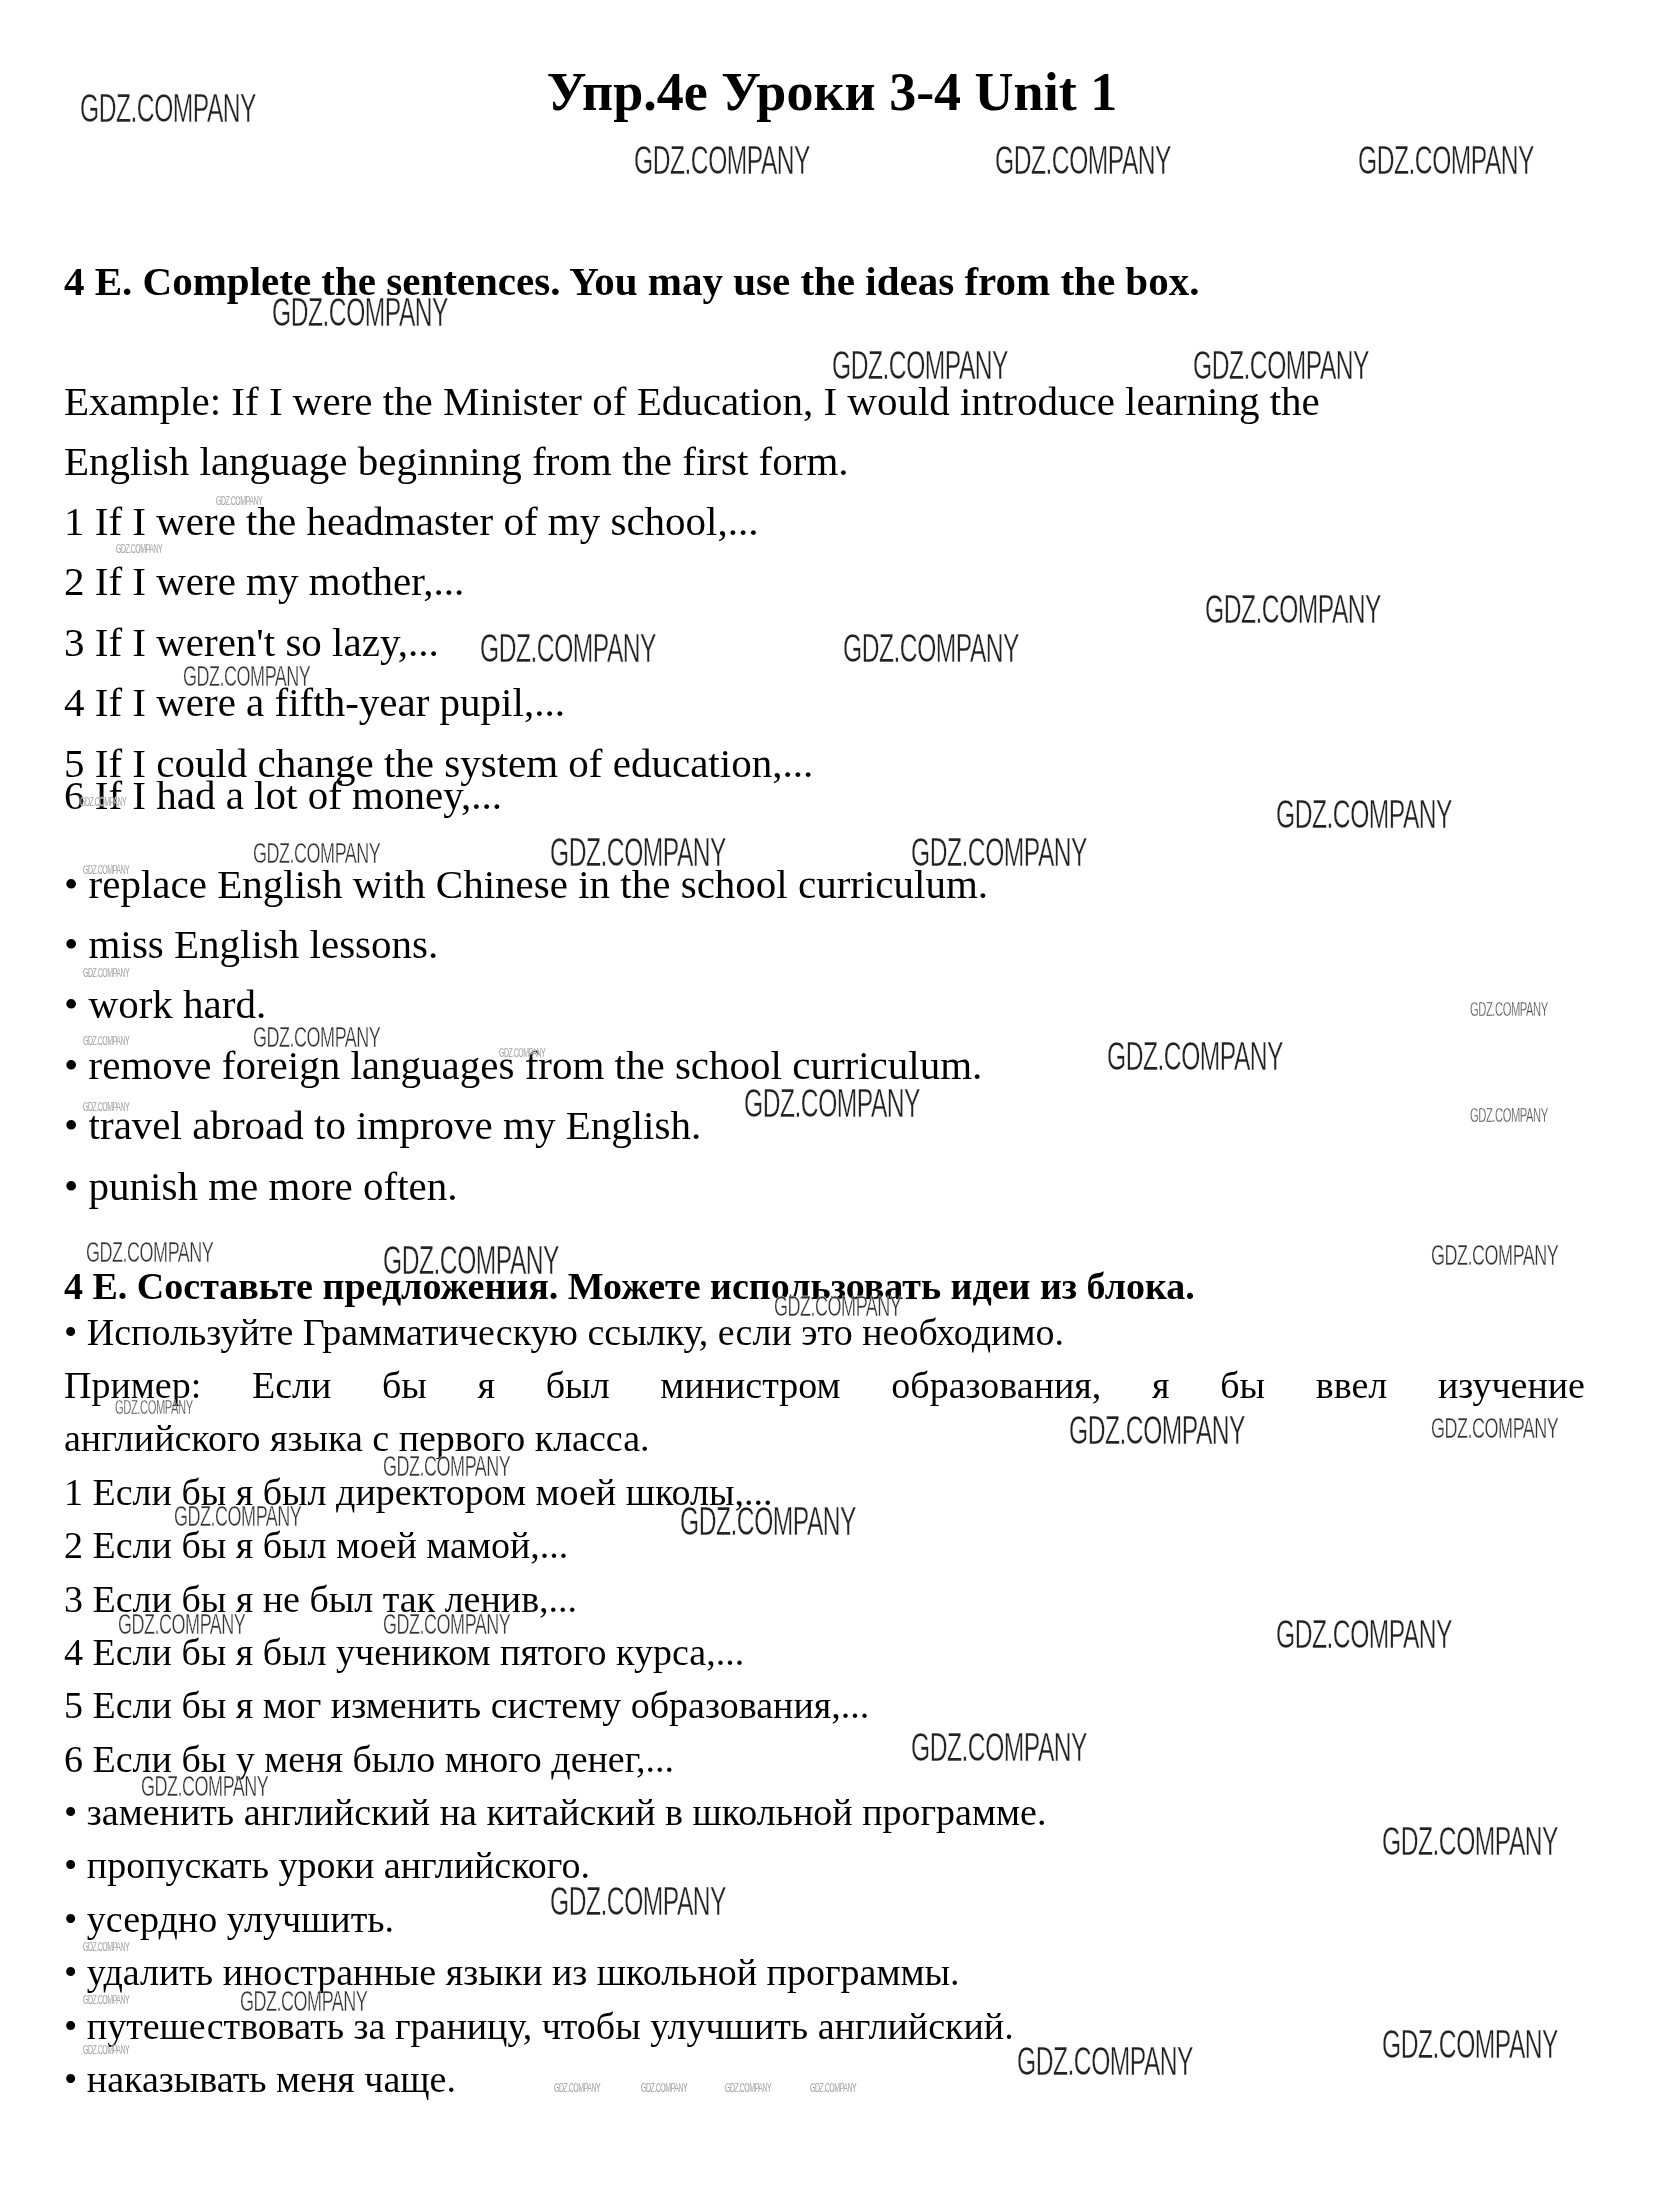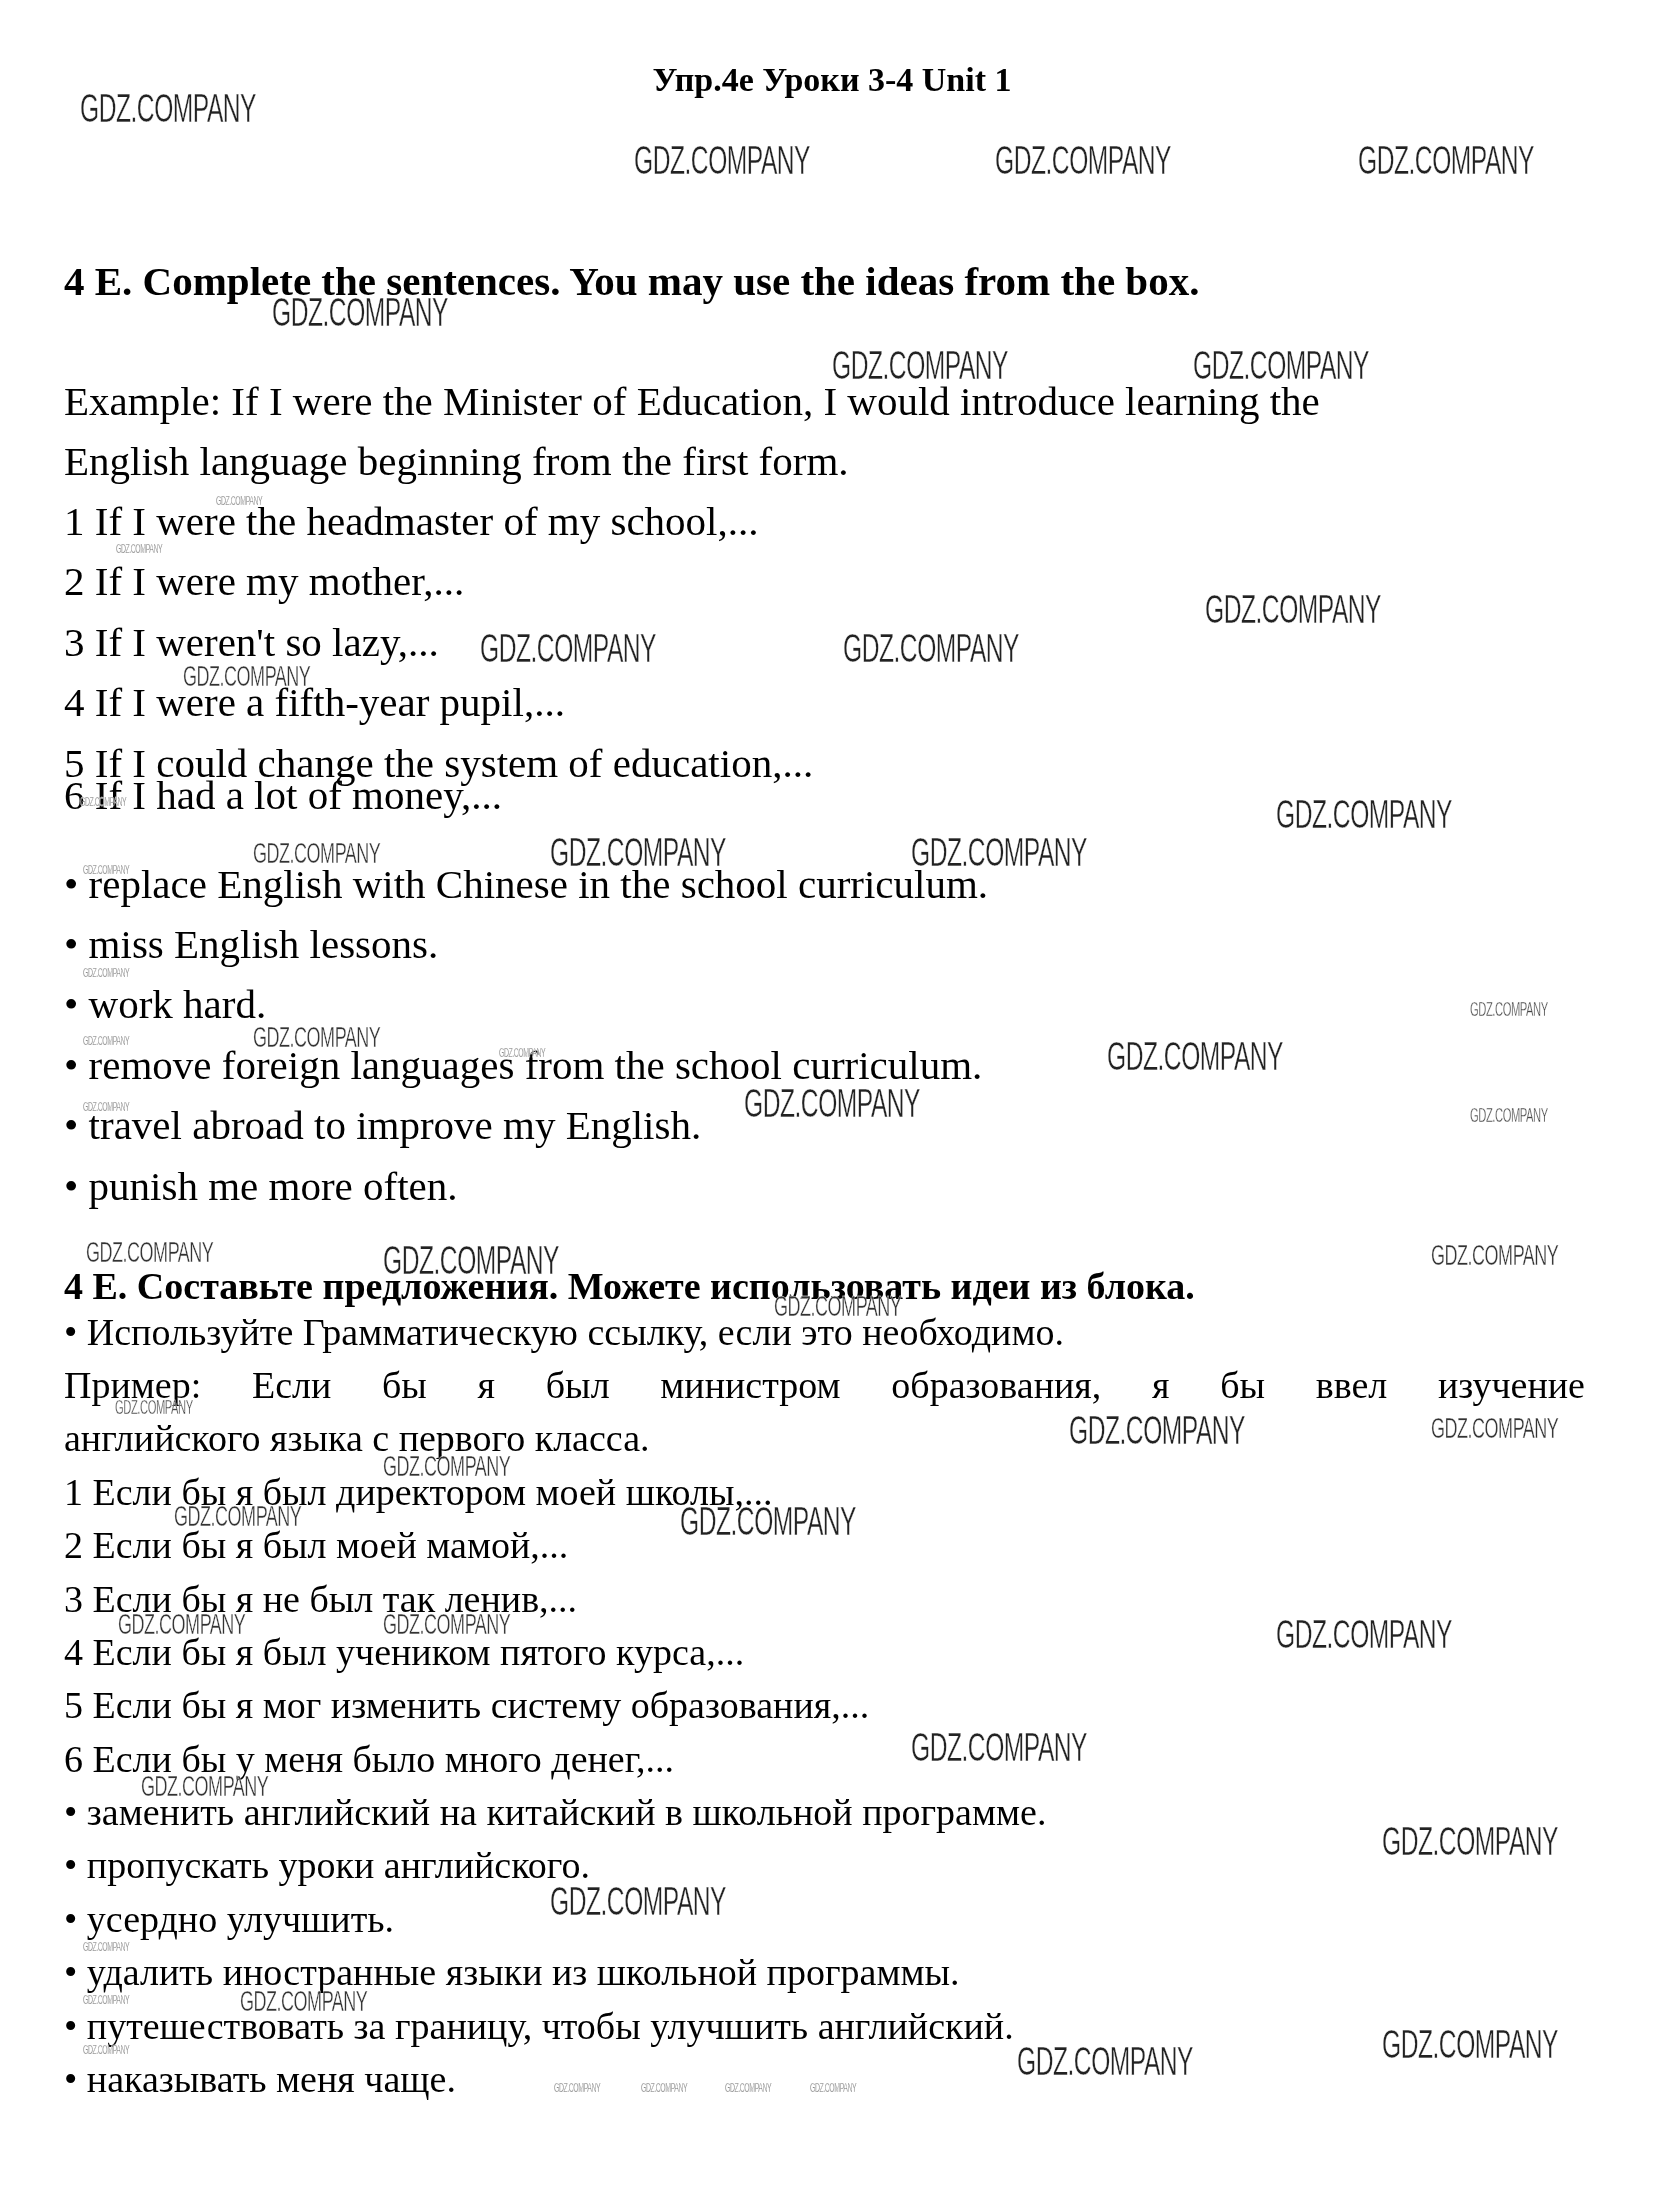--- a/index.html
+++ b/index.html
@@ -1,20 +1,20 @@
 <!DOCTYPE html>
 <html style="font-size:12.6px"><head>
 <meta charset="utf-8">
 <style>
   html, body { margin: 0; padding: 0; background: #ffffff; }
   body { width: 1664px; height: 2205px; position: relative; overflow: hidden;
          font-family: "Liberation Serif", "DejaVu Serif", serif; color: #000; }
   .page { position: absolute; left: 0; top: 0; width: 1664px; height: 2205px; }
   .title { position: absolute; top: 61px; left: 0; width: 1664px; text-align: center;
-           font-weight: bold; font-size: 34px; }
+           font-weight: bold; font-size: 54px; }
   .line { position: absolute; left: 64px; white-space: nowrap; font-size: 41px; line-height: 1; }
   .bold { font-weight: bold; }
   .ru { font-size: 38px; }
   .justify { width: 1521px; text-align: justify; text-align-last: justify; white-space: normal; }
   .wm { position: absolute; font-family: "Liberation Sans", "DejaVu Sans", sans-serif;
         color: #000; white-space: nowrap; transform-origin: left top; line-height: 1;
         -webkit-text-stroke: 0.4px #fff; letter-spacing: -0.8px; }
   .wm.big { font-size: 41px; transform: scaleX(0.6); font-weight: normal; color: #222; }
   .wm.med { font-size: 30px; transform: scaleX(0.6); color: #333; }
   .wm.small { font-size: 20.4px; transform: scaleX(0.55); color: #444; }

